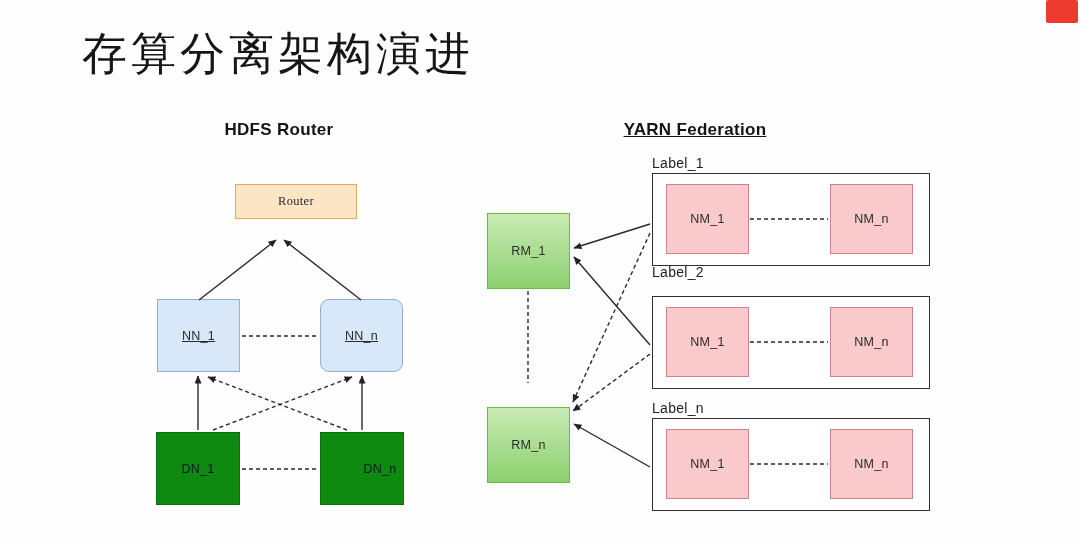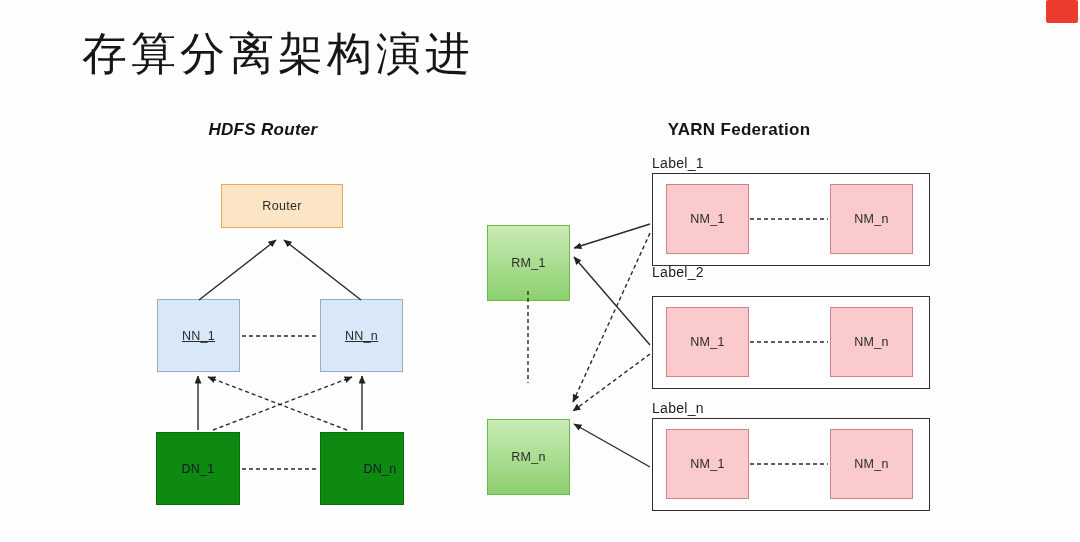--- a/index.html
+++ b/index.html
@@ -19,47 +19,46 @@
   
   .corner-badge{
     position:absolute;right:2px;top:0;width:32px;height:23px;
     background:#ed3b2f;border-radius:2px;
   }
   
   .sec-title{
     position:absolute;font-size:17px;font-weight:600;color:#141414;
     text-align:center;letter-spacing:0.3px;
   }
-  #hdfs-title{left:140px;width:246px;top:120px;font-style:italic;}
-  #yarn-title{left:629px;width:220px;top:120px;}
+  #hdfs-title{left:156px;width:246px;top:120px;}
+  #yarn-title{left:585px;width:220px;top:120px;text-decoration:underline;}
   
   .box{
     position:absolute;box-sizing:border-box;
     display:flex;align-items:center;justify-content:center;
     font-size:12.5px;color:#2b2b2b;letter-spacing:0.3px;
   }
   .router{
-    left:221px;top:184px;width:122px;height:44px;
-    background:#fbe5c5;border:1.5px solid #e5ac55;
+    left:235px;top:184px;width:122px;height:35px;
+    background:#fbe5c5;border:1.5px solid #e5ac55;font-family:Liberation Serif, serif;
   }
   .nn{
     top:299px;width:83px;height:73px;
     background:#d8e8f8;border:1.5px solid #92afcb;text-decoration:underline;
   }
-  #nn1{left:157px;} #nnn{left:320px;}
+  #nn1{left:157px;} #nnn{left:320px;border-radius:9px;}
   .dn{
     top:432px;width:84px;height:73px;
     background:#0f8a10;border:1.5px solid #0b6e0c;color:#0f172a;
   }
   #dn1{left:156px;} #dnn{left:320px;padding-left:36px;}
   .rm{
     left:487px;width:83px;height:76px;
     background:linear-gradient(180deg,#c9ebb5 0%,#8cd06e 100%);
     border:1.5px solid #6cb84c;
-    margin-top:12px;
   }
   #rm1{top:213px;} #rmn{top:407px;text-align:right;}
   
   .group{
     position:absolute;left:652px;width:278px;height:93px;
     background:#ffffff;border:1.5px solid #2f2f2f;box-sizing:border-box;
   }
   .group-label{
     position:absolute;left:652px;font-size:14px;color:#1d1d1d;letter-spacing:0.3px;
   }

